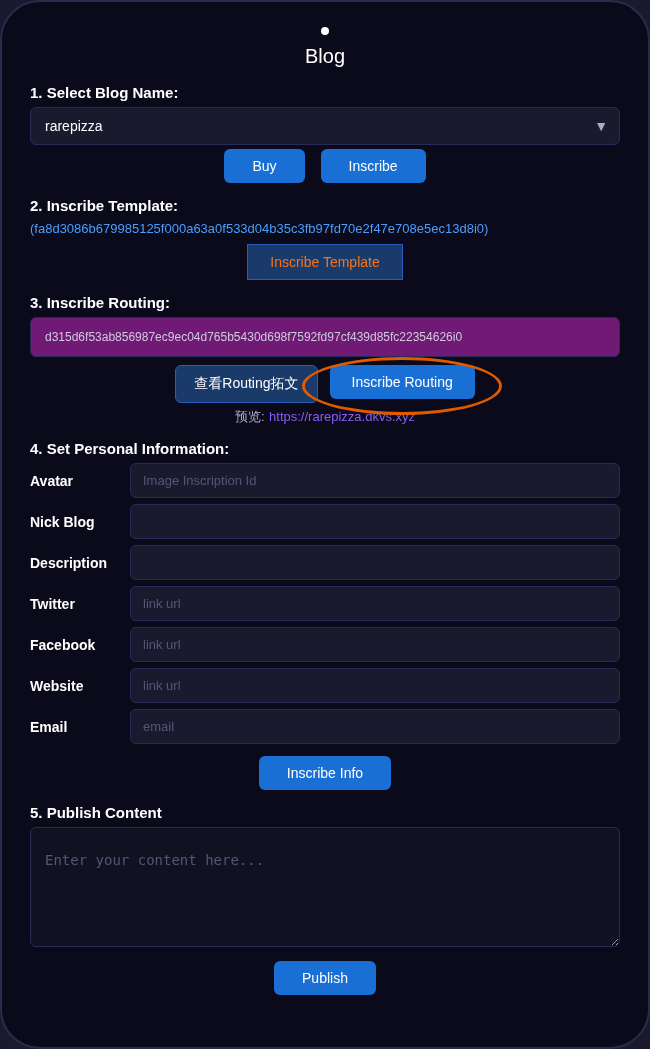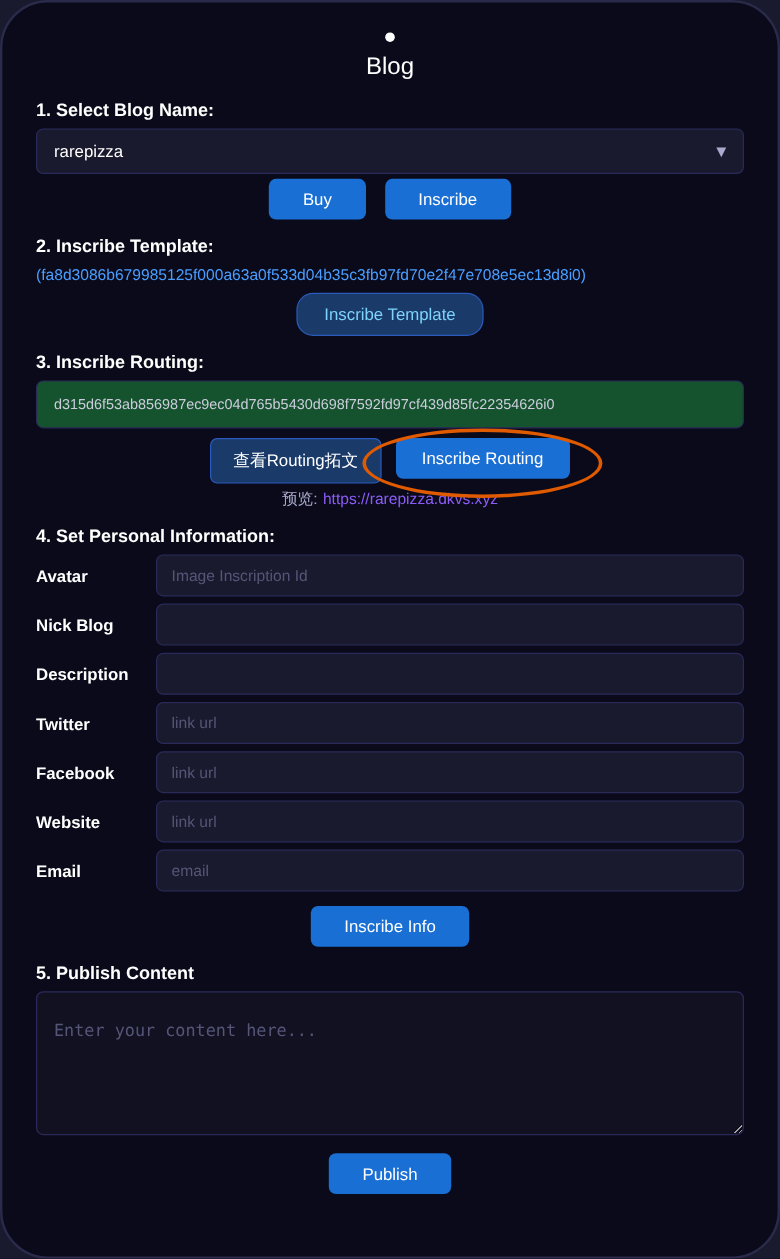--- a/index.html
+++ b/index.html
@@ -102,30 +102,30 @@
       word-break: break-all;
       line-height: 1.4;
     }
     .btn-center-row {
       display: flex;
       justify-content: center;
       margin-top: 6px;
     }
     .btn-outline-blue {
       background: #1a3a6a;
-      color: #7dd3fc;
+      color: #f97316;
       border: 1px solid #2a5aba;
-      border-radius: 14px;
+      border-radius: 0;
       padding: 9px 22px;
       font-size: 14px;
       cursor: pointer;
     }
     .routing-box {
       width: 100%;
-      background: #14532d;
+      background: #701a75;
       border: 1px solid #2a2a5a;
       border-radius: 6px;
       color: #ccccdd;
       padding: 10px 14px;
       font-size: 12px;
       word-break: break-all;
       line-height: 1.5;
     }
     .routing-btn-row {
       display: flex;

